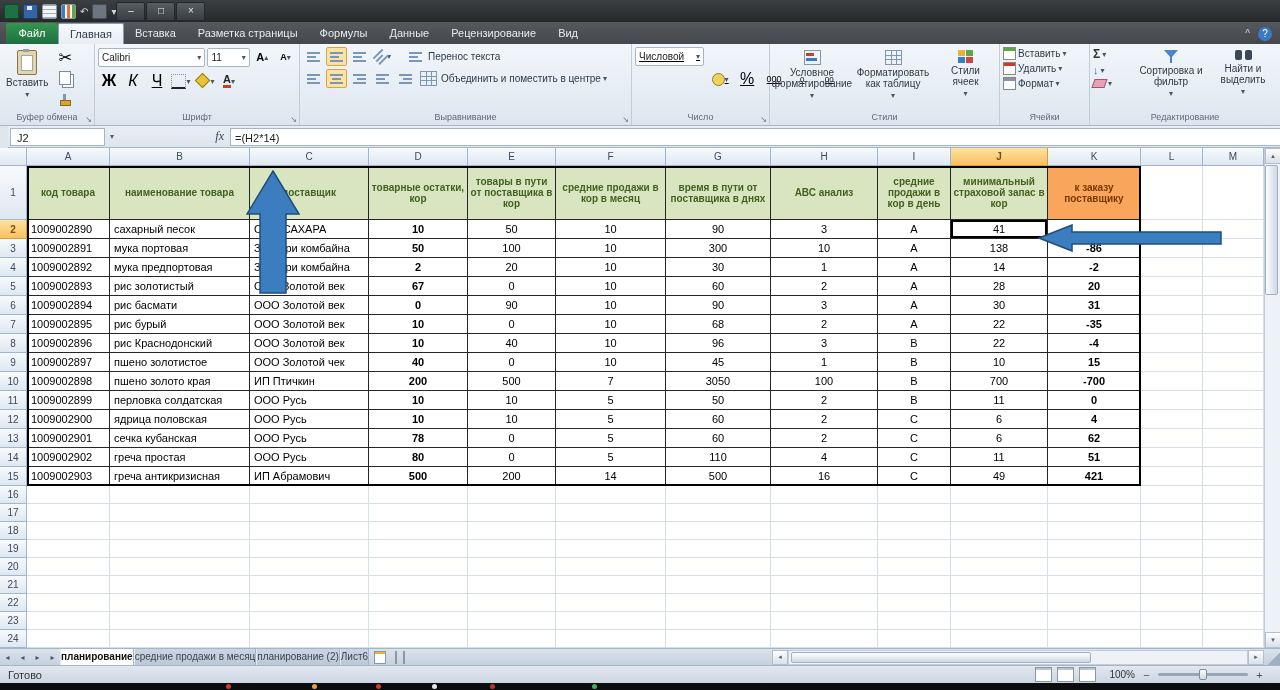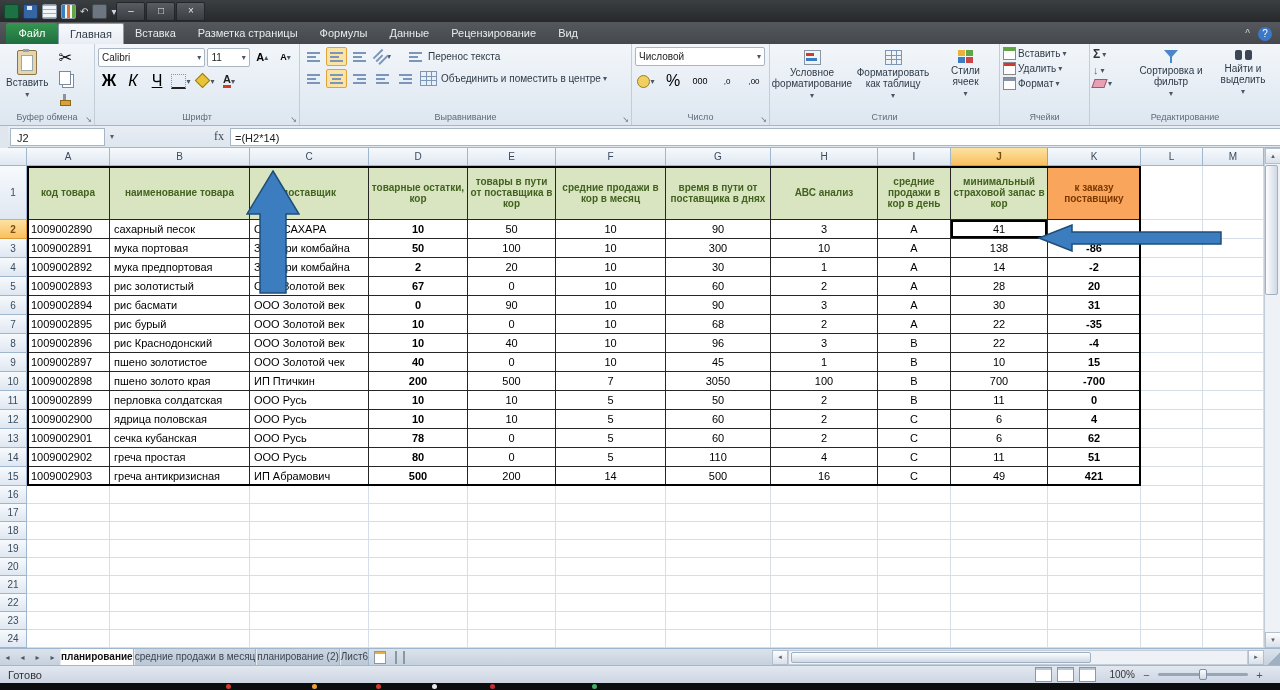--- a/index.html
+++ b/index.html
@@ -96,21 +96,21 @@
   .icn-eraser{width:11px;height:7px;background:#e8a0b4;border:1px solid #9a5a70;transform:skewX(-20deg);}
   .sigma{font-size:12px;font-weight:bold;color:#333;}
 
   
   #fbar{left:0;top:126px;width:1280px;height:22px;background:linear-gradient(#e9eef4,#dde5ee);
     border-bottom:1px solid #a8b5c4;display:flex;align-items:center;box-sizing:border-box;margin-left:8px;}
   #namebox{width:95px;height:18px;background:#fff;border:1px solid #a8b5c4;margin-left:2px;
     font-size:11px;color:#222;padding-left:6px;line-height:18px;box-sizing:border-box;}
   #namedd{width:14px;text-align:center;font-size:8px;color:#55606c;}
   #fxzone{width:105px;display:flex;justify-content:flex-end;align-items:center;gap:6px;padding-right:6px;}
-  #fx{font-family:"Liberation Serif",serif;font-size:12px;color:#3c4654;}
+  #fx{font-family:"Liberation Serif",serif;font-style:italic;font-size:12px;color:#3c4654;}
   #formula-input{flex:1;height:18px;background:#fff;border:1px solid #a8b5c4;font-size:11px;color:#222;
     padding-left:4px;line-height:18px;box-sizing:border-box;margin-right:2px;}
 
   
   #gridwrap{left:0;top:148px;width:1280px;height:500px;background:#fff;overflow:hidden;}
   #sheet-grid{position:absolute;left:0;top:0;display:grid;}
   .cl{font-size:11px;color:#000;display:flex;align-items:center;justify-content:center;
     overflow:hidden;white-space:nowrap;background:#fff;box-sizing:border-box;}
   .pl{border-right:1px solid #d6dee8;border-bottom:1px solid #d6dee8;}
   .tbl{border-right:1px solid #262626;border-bottom:1px solid #262626;}
@@ -318,21 +318,21 @@
             </span>
           <span style="font-size:10px;color:#2f3a47">Объединить и поместить в центре</span>
           <span class="dd">▾</span>
         </div>
       </div>
       <div class="glabel">Выравнивание</div>
       <span class="dlg">↘</span>
     </div>
 
     <div class="rgroup" style="width:138px">
-      <div class="rbody" style="flex-direction:column;gap:5px;">
+      <div class="rbody" style="flex-direction:row;gap:5px;text-decoration:underline;">
         <div class="combo" style="width:122px">
           <span>Числовой</span>
           <span class="dd">▾</span>
         </div>
         <div class="rrow" style="gap:5px;">
           <span class="sbtn">
               <span class="icn-money"></span>
               <span class="dd">▾</span>
             </span>
           <span class="sbtn">%</span>

